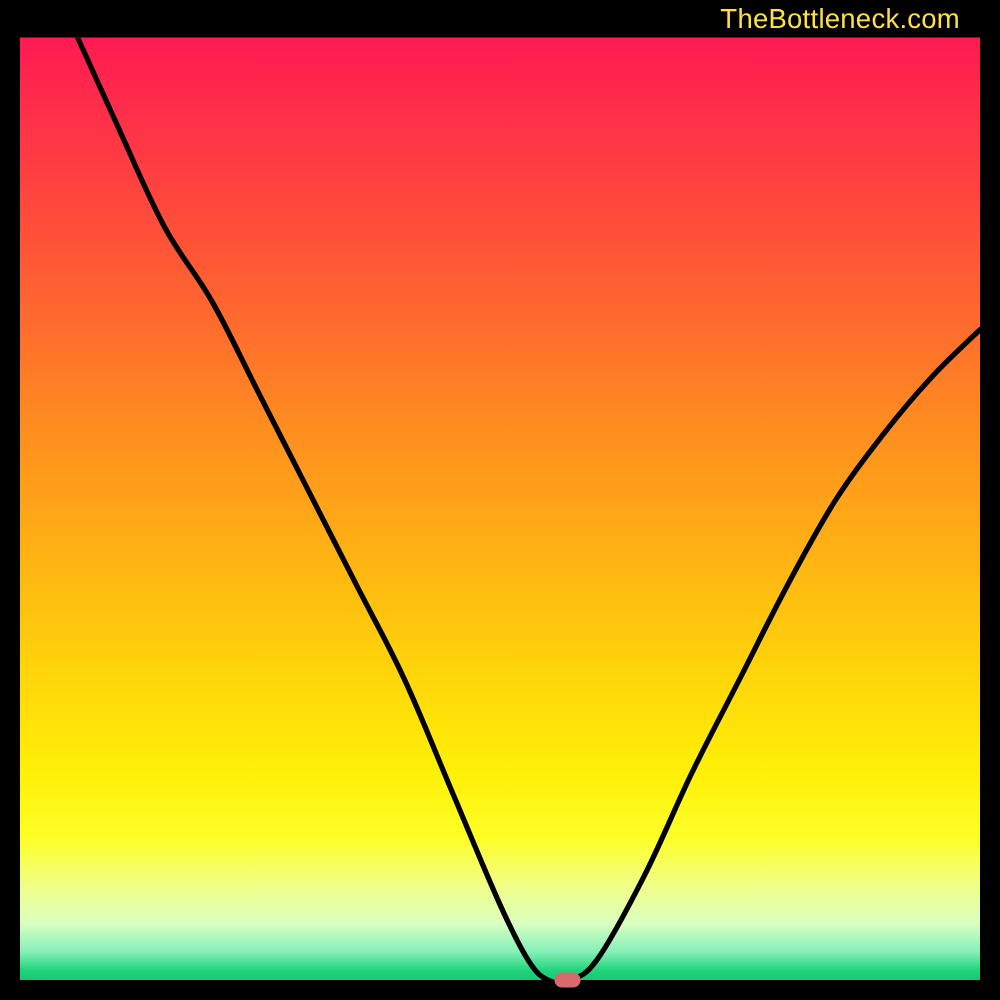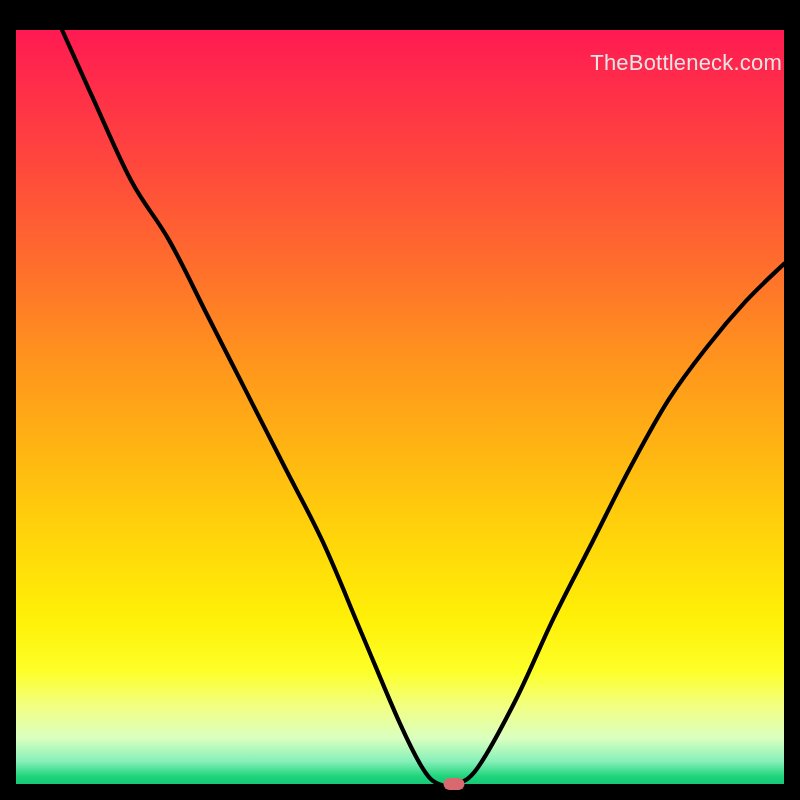--- a/index.html
+++ b/index.html
@@ -15,27 +15,26 @@
     position: absolute;
     left: 0;
     top: 0;
     width: 800px;
     height: 800px;
     background: #000;
   }
   .watermark {
     position: absolute;
     top: 2px;
-    right: 18px;
-    color: #e5e5e5;
+    right: 32px;
+    color: #fde047;
     font-size: 22px;
     font-weight: 500;
     letter-spacing: 0.2px;
     z-index: 50;
-    margin-top: 48px;
   }
   .plot {
     position: absolute;
     left: 16px;
     top: 30px;
     width: 768px;
     height: 754px;
     background: linear-gradient(to bottom,
       #ff1a52 0%,
       #ff2a4b 6%,

